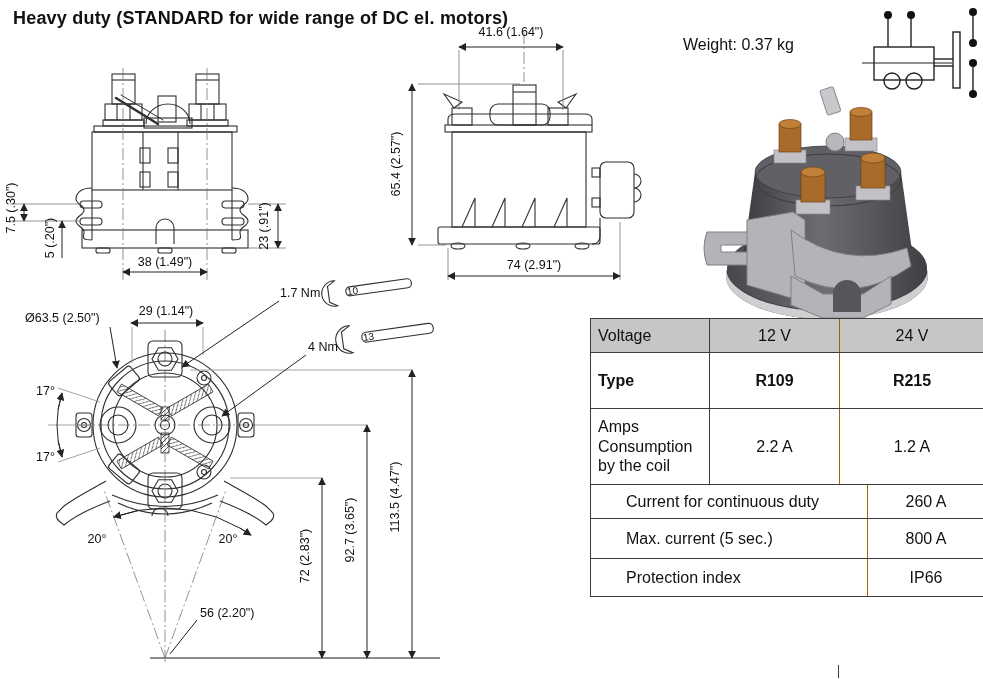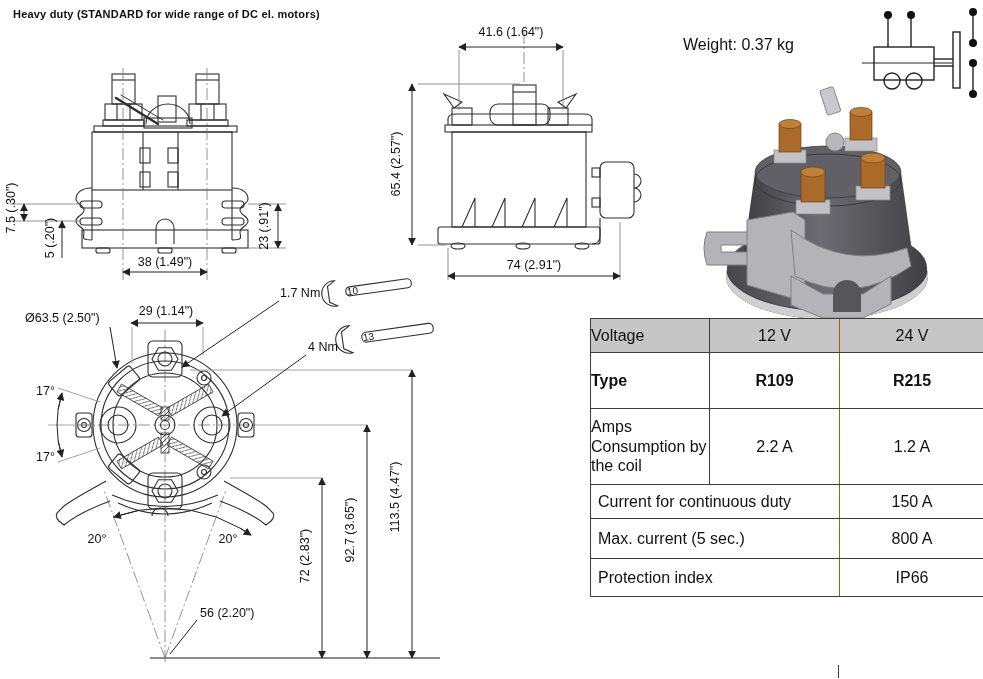--- a/index.html
+++ b/index.html
@@ -1,32 +1,32 @@
 <!DOCTYPE html>
 <html><head>
 <meta charset="utf-8">
 <style>
   html,body{margin:0;padding:0;}
   body{
     width:983px;height:679px;position:relative;overflow:hidden;
     background:#ffffff;font-family:"Liberation Sans",sans-serif;color:#111;
   }
   .abs{position:absolute;}
-  #page-title{left:13px;top:8px;font-size:11px;font-weight:bold;letter-spacing:.2px;}
+  #page-title{left:13px;top:8px;font-size:18px;font-weight:bold;letter-spacing:.2px;}
   #weight{left:683px;top:36px;font-size:16px;}
   svg text{font-family:"Liberation Sans",sans-serif;fill:#111;}
   .dim{font-size:12.5px;}
   
   #spec-table{left:590px;top:318px;width:393px;border-top:1px solid #3d3d3d;border-left:1px solid #3d3d3d;font-size:16px;}
   .trow{display:flex;border-bottom:1px solid #3d3d3d;box-sizing:border-box;align-items:stretch;}
   .trow .cell{display:flex;align-items:center;box-sizing:border-box;}
-  .c1{width:118px;line-height:1.22;}
+  .c1{width:118px;padding-left:7px;line-height:1.22;}
   .c2{width:130px;justify-content:center;border-left:1px solid #3d3d3d;}
   .c3{flex:1;justify-content:center;border-left:1px solid #a16207;}
-  .c12{width:248px;padding-left:7px;}
+  .c12{width:248px;padding-left:7px;margin-left:28px;}
   .r0{height:34px;background:#c6c6c6;}
   .r1{height:56px;font-weight:bold;}
   .r2{height:42px;}
   .r3{height:76px;}
   .r4{height:34px;}
   .r5{height:40px;text-align:right;}
   .r6{height:38px;}
   .r7{height:39px;}
   .hl{background:#a9c8e4;padding:0 2px;}
   #tbl-overhang{left:838px;top:665px;width:1px;height:13px;background:#3d3d3d;}
@@ -386,21 +386,21 @@
     <div class="cell c2">R109</div>
     <div class="cell c3">R215</div>
   </div>
   <div class="trow r3">
     <div class="cell c1">Amps Consumption by the coil</div>
     <div class="cell c2">2.2 A</div>
     <div class="cell c3">1.2 A</div>
   </div>
   <div class="trow r4">
     <div class="cell c12">Current for continuous duty</div>
-    <div class="cell c3">150 A</div>
+    <div class="cell c3">260 A</div>
   </div>
   <div class="trow r5">
     <div class="cell c12">Max. current (5 sec.)</div>
     <div class="cell c3">800 A</div>
   </div>
   <div class="trow r6">
     <div class="cell c12">Protection index</div>
     <div class="cell c3">IP66</div>
   </div>
 </div>

